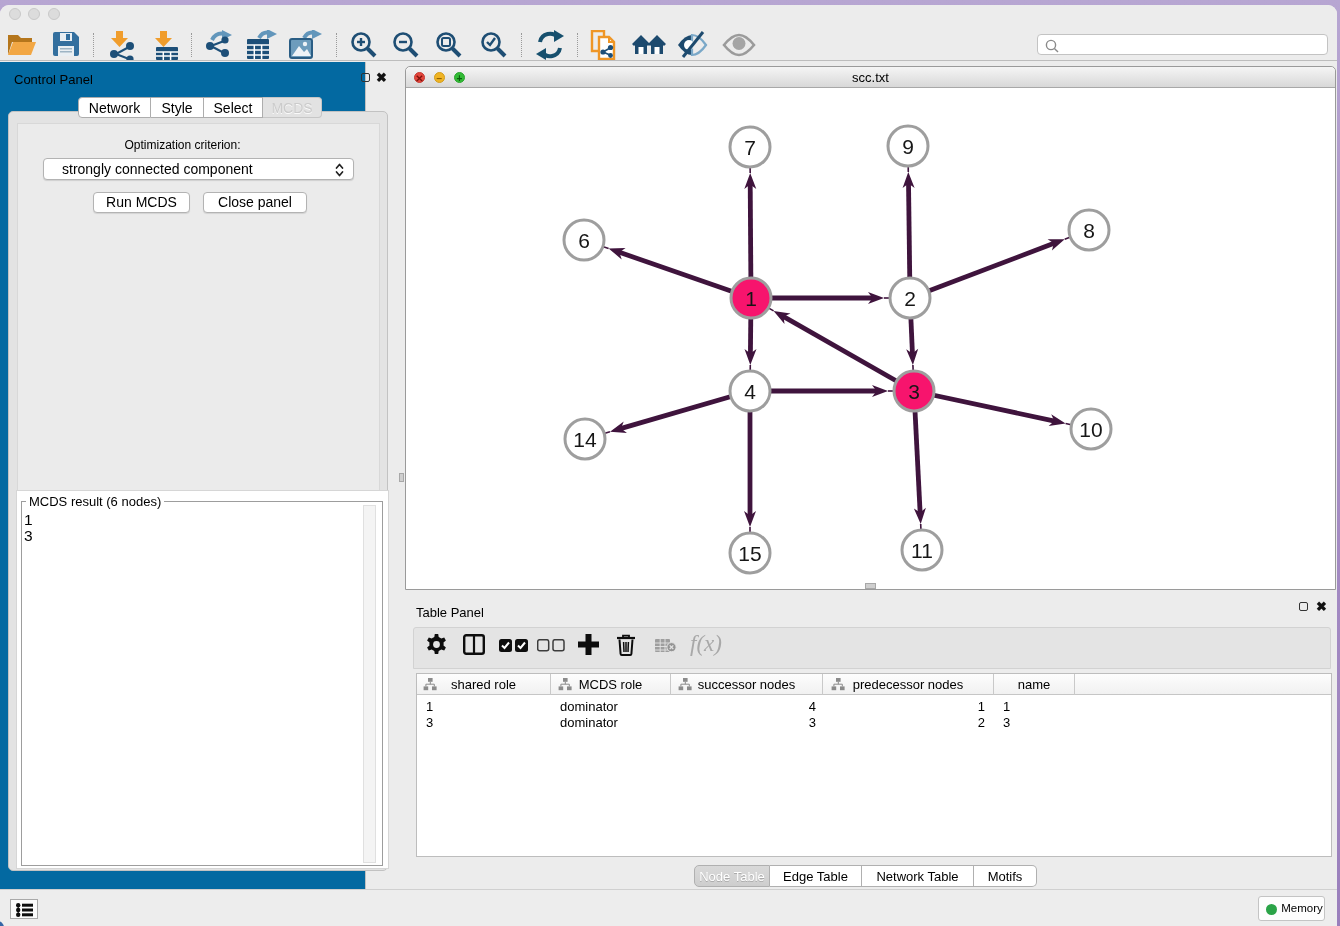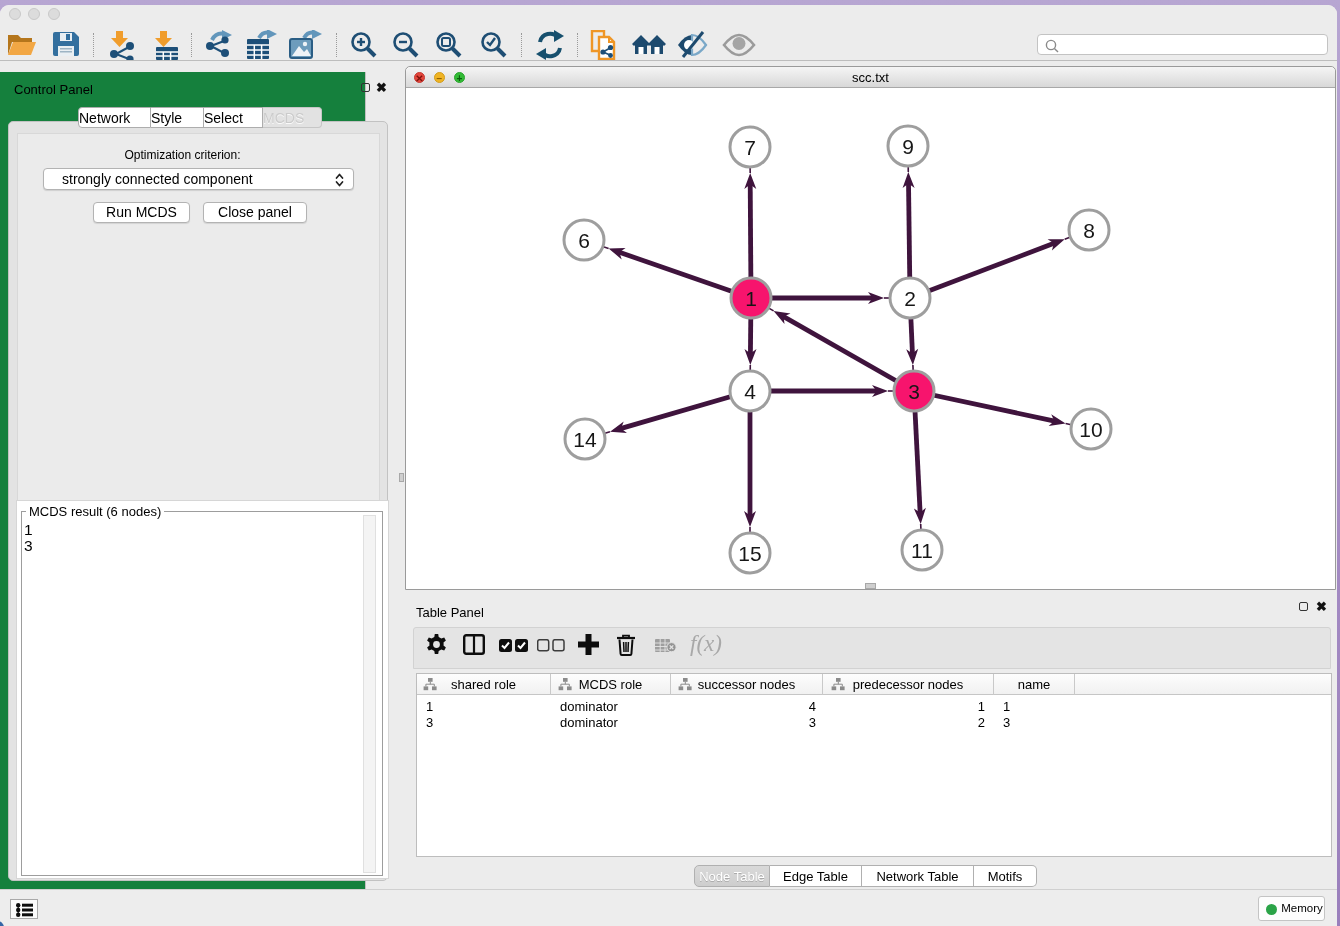--- a/index.html
+++ b/index.html
@@ -7,26 +7,26 @@
 #win { position:absolute; left:0; top:5px; width:1337px; height:921px; background:#ececec; border-radius:9px 9px 0 0; }
 #titlebar { position:absolute; left:0; top:0; width:100%; height:23px; background:#ececec; border-radius:9px 9px 0 0; }
 .tl { position:absolute; top:3px; width:12px; height:12px; border-radius:50%; background:#dcdcdc; border:1px solid #c9c9c9; }
 #wintitle { position:absolute; top:0px; left:0; width:100%; text-align:center; color:#9b9b9b; font-size:13.5px; letter-spacing:0.2px; }
 #toolbar { position:absolute; left:0; top:23px; width:100%; height:33px; background:#ececec; border-bottom:1px solid #bdbdbd; }
 .sep { position:absolute; top:5px; height:24px; width:0; border-left:1px dotted #9a9a9a; }
 .ticon { position:absolute; top:2px; }
 .tbicon { position:absolute; top:6px; }
 #searchbox { position:absolute; left:1037px; top:29px; width:291px; height:21px; background:#fff; border:1px solid #c3c3c3; border-radius:4px; }
 
-#cpanel { position:absolute; left:0; top:67px; width:366px; height:829px; background:#15803d; border-right:1px solid #c0c0c0; }
+#cpanel { position:absolute; left:0; top:57px; width:366px; height:829px; background:#0369a1; border-right:1px solid #c0c0c0; }
 #cpanel .ptitle { position:absolute; left:14px; top:10px; font-size:13px; color:#000; }
 .floatbtn { position:absolute; width:9px; height:9px; border:1.5px solid #333; border-radius:2px; }
 .closex { position:absolute; font-size:13px; font-weight:bold; color:#111; }
 .tabbar { position:absolute; display:flex; font-size:14px; z-index:3; }
-.tabbar .tab { border:1px solid #adadad; border-left:none; background:#fff; color:#000; padding-top:2px; height:21px; }
+.tabbar .tab { border:1px solid #adadad; border-left:none; background:#fff; color:#000; text-align:center; padding-top:2px; height:21px; }
 .tabbar .tab.first { border-left:1px solid #adadad; border-radius:4px 0 0 4px; }
 .tabbar .tab.last { border-radius:0 4px 4px 0; }
 #tabbox { position:absolute; left:8px; top:49px; width:380px; height:760px; background:#e3e3e3; border:1px solid #c2c2c2; border-radius:5px; }
 #tabinner { position:absolute; left:8px; top:11px; width:363px; height:741px; background:#ebebeb; border:1px solid #d8d8d8; }
 #optlabel { position:absolute; left:0; top:76px; width:100%; text-align:center; font-size:12px; color:#000; }
 #combo { position:absolute; left:43px; top:96px; width:311px; height:22px; background:#fff; border:1px solid #b3b3b3; border-radius:4px; box-shadow:0 1px 1px rgba(0,0,0,0.12); font-size:14px; line-height:20px; padding-left:18px; color:#000; }
 .btn { position:absolute; height:21px; background:#fff; border:1px solid #b3b3b3; border-radius:4px; box-shadow:0 1px 1px rgba(0,0,0,0.10); font-size:14px; text-align:center; line-height:19px; color:#000; }
 #resultwrap { position:absolute; left:16px; top:428px; width:373px; height:379px; background:#fff; border:1px solid #d6d6d6; }
 #resultgroup { position:absolute; left:4px; top:10px; width:362px; height:365px; border:1px solid #9d9d9d; }
 #resultlegend { position:absolute; left:4px; top:-8px; background:#fff; font-size:13px; padding:0 3px; }

